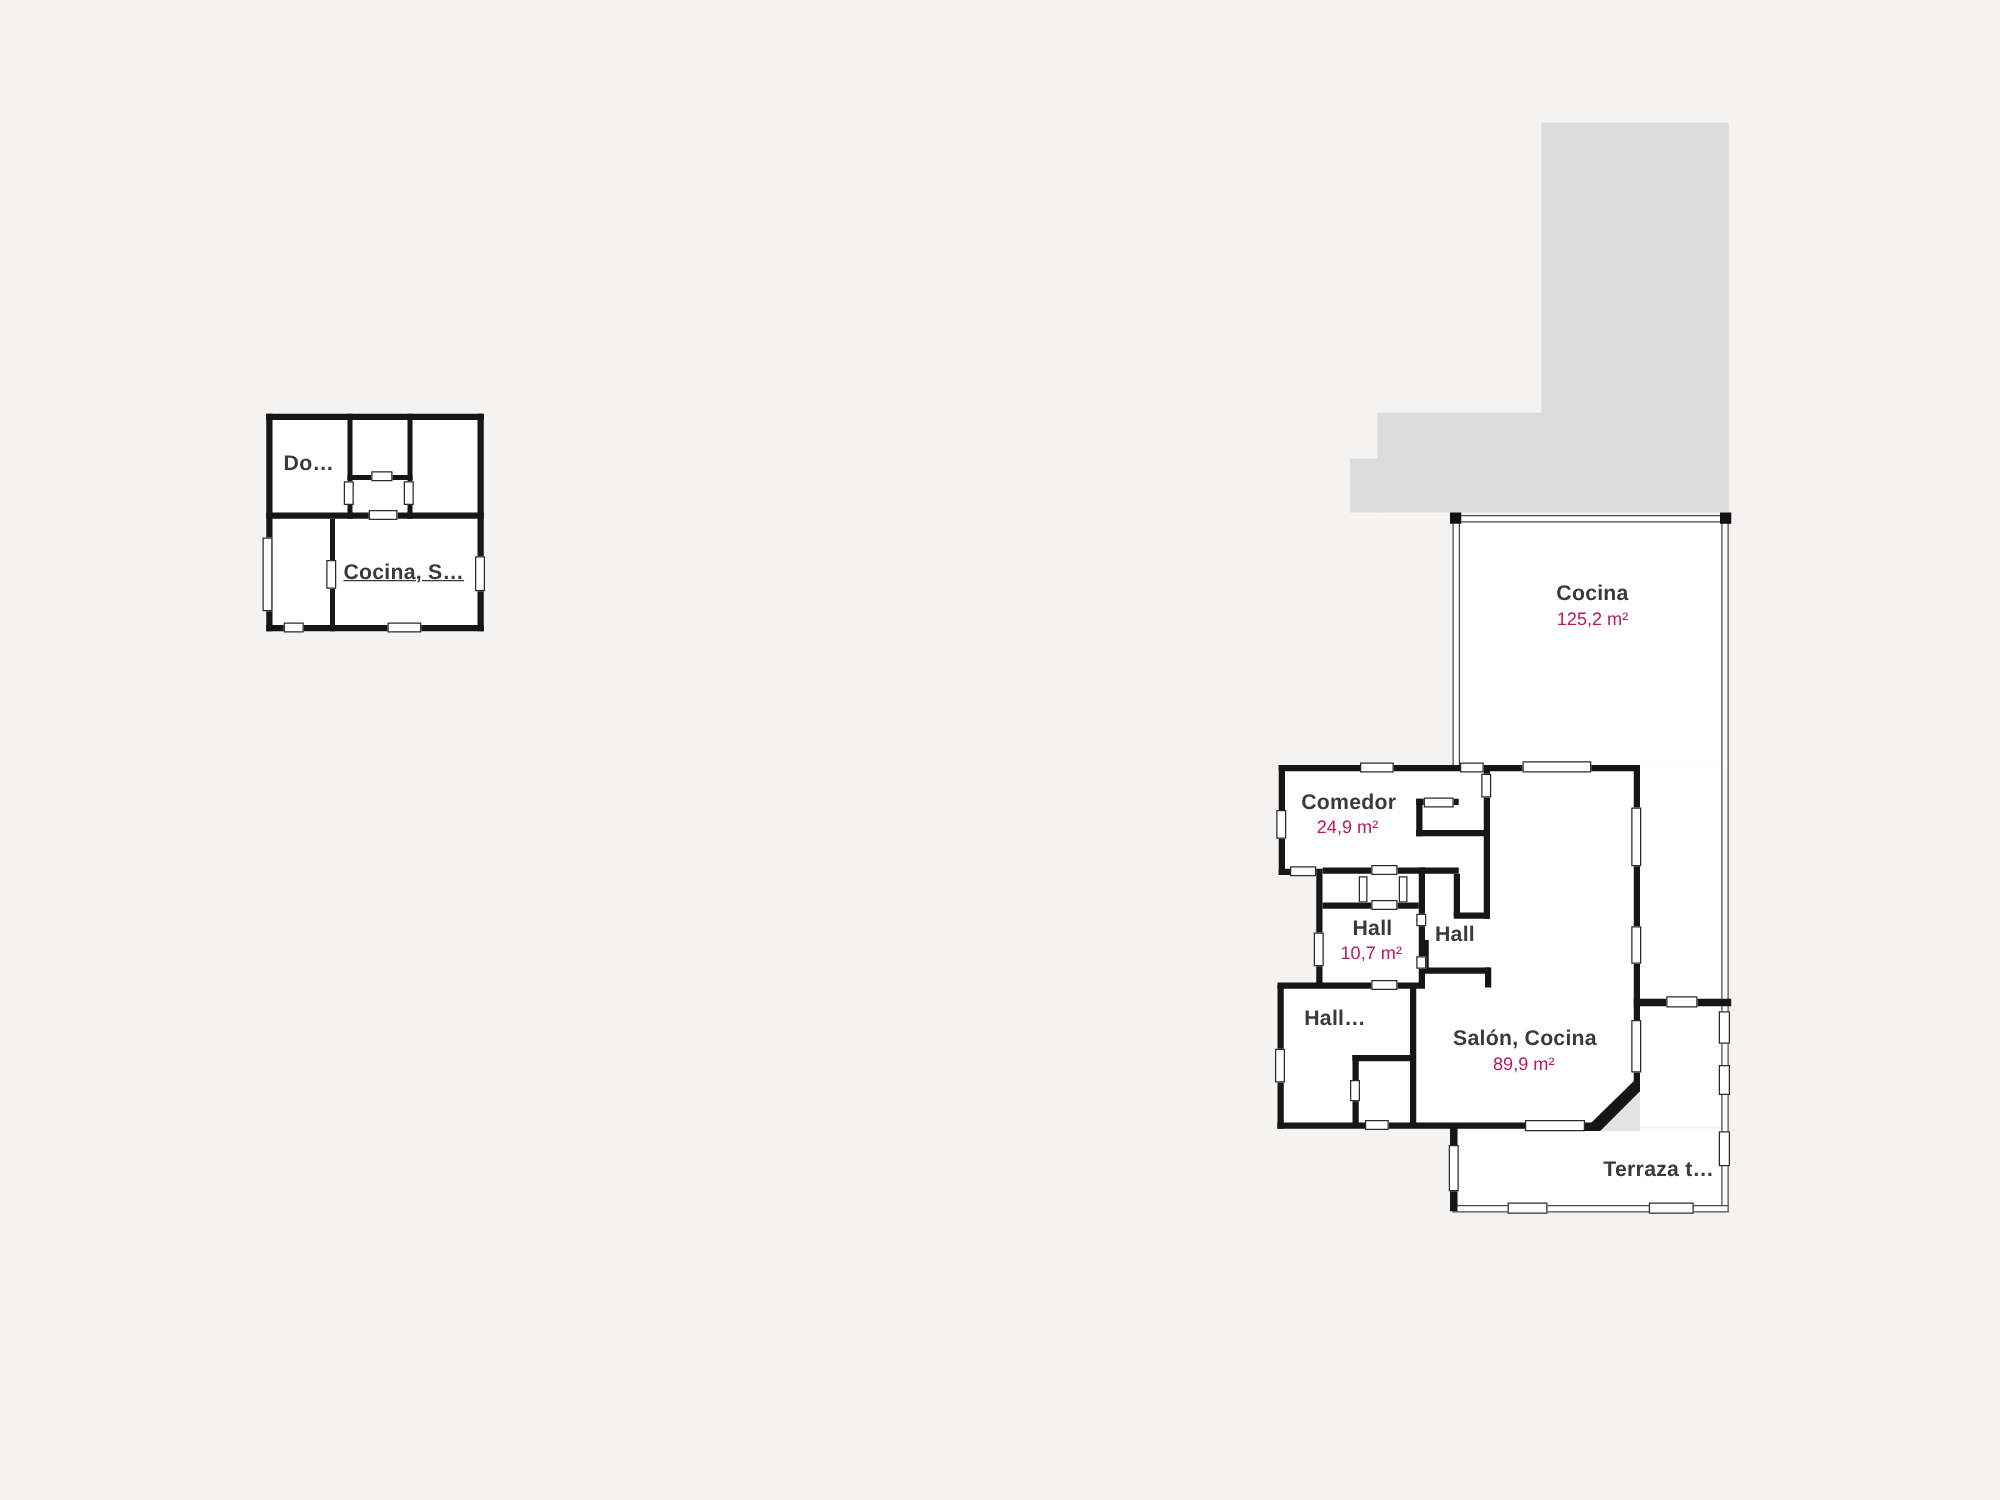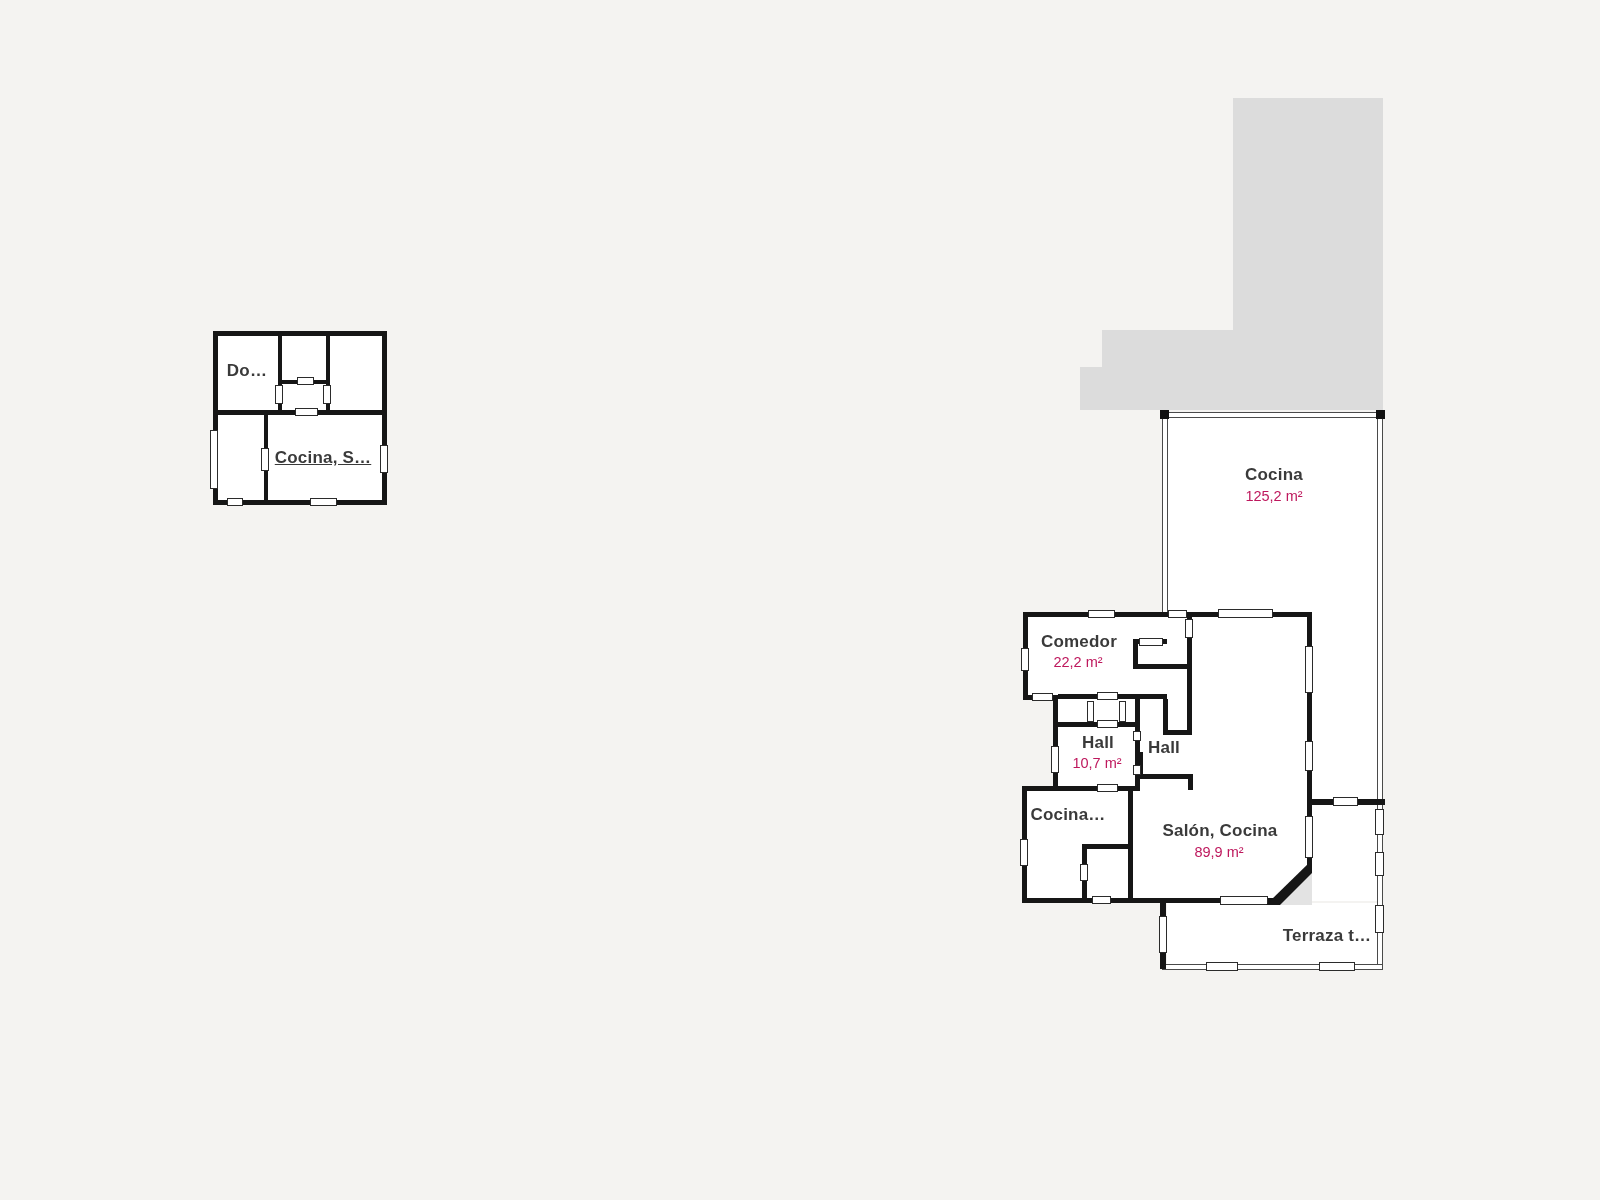--- a/index.html
+++ b/index.html
@@ -118,22 +118,22 @@
       <div class="slot" style="left: 1206px; top: 950px; width: 32px; height: 9px;"></div>
       <div class="slot" style="left: 1319px; top: 950px; width: 36px; height: 9px;"></div>
       <div class="slot" style="left: 1375px; top: 893px; width: 9px; height: 28px;"></div>
       <div class="slot" style="left: 1375px; top: 840px; width: 9px; height: 24px;"></div>
       <div class="slot" style="left: 1375px; top: 797px; width: 9px; height: 26px;"></div>
       <div class="tri" style="left: 1266px; top: 848px; width: 46px; height: 45px; background: rgb(22, 22, 22);"></div>
       <div class="tri" style="left: 1280px; top: 861px; width: 32px; height: 32px; background: rgb(227, 227, 227);"></div>
       <div class="lab title" style="left: 1274px; top: 463px;">Cocina</div>
       <div class="lab sub" style="left: 1274px; top: 484px;">125,2 m²</div>
       <div class="lab title" style="left: 1079px; top: 630px;">Comedor</div>
-      <div class="lab sub" style="left: 1078px; top: 650px;">22,2 m²</div>
+      <div class="lab sub" style="left: 1078px; top: 650px;">24,9 m²</div>
       <div class="lab title" style="left: 1098px; top: 731px;">Hall</div>
       <div class="lab sub" style="left: 1097px; top: 751px;">10,7 m²</div>
       <div class="lab title" style="left: 1164px; top: 736px;">Hall</div>
-      <div class="lab title" style="left: 1068px; top: 803px;">Cocina…</div>
+      <div class="lab title" style="left: 1068px; top: 803px;">Hall…</div>
       <div class="lab title" style="left: 1220px; top: 819px;">Salón, Cocina</div>
       <div class="lab sub" style="left: 1219px; top: 840px;">89,9 m²</div>
       <div class="lab title" style="left: 1327px; top: 924px; text-align: right;">Terraza t…</div>
     </div>
 </div>
 
 </body></html>

